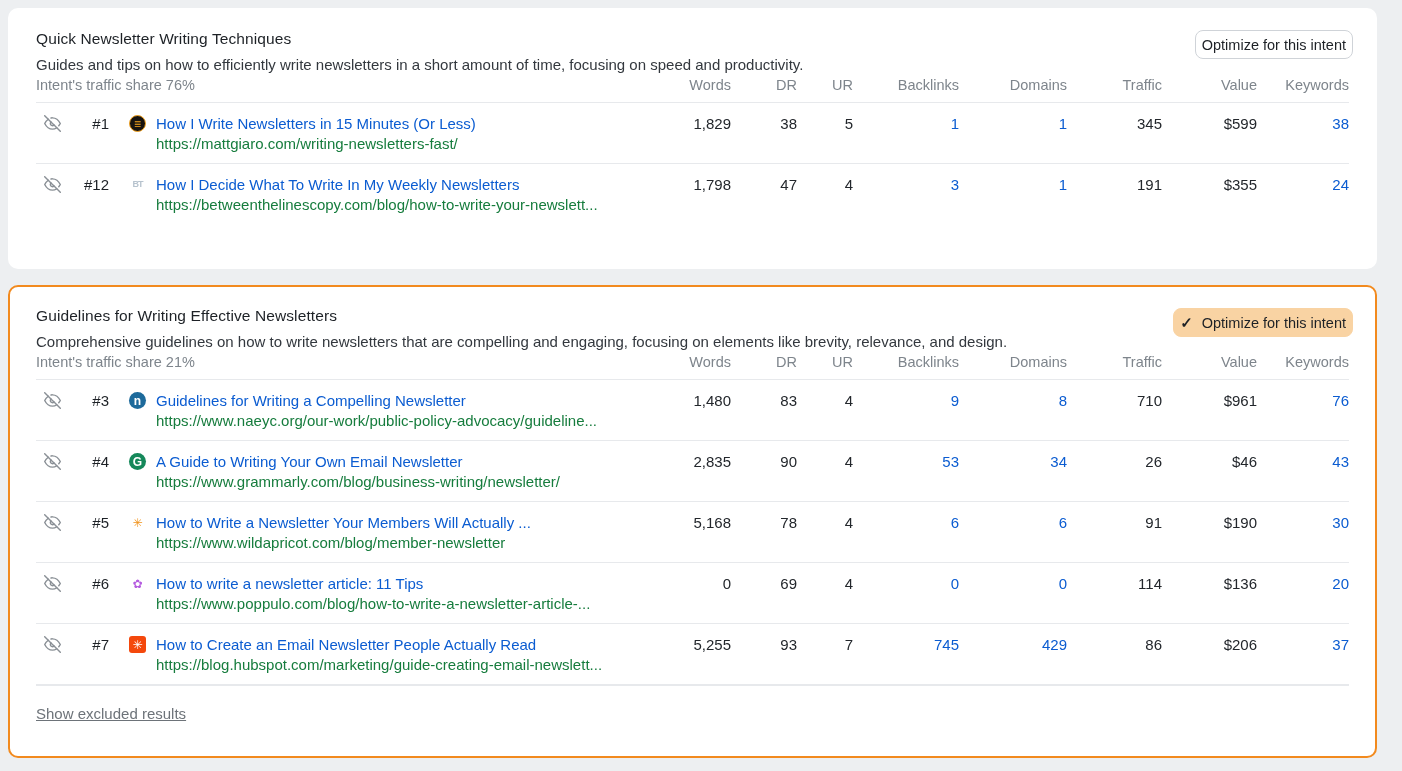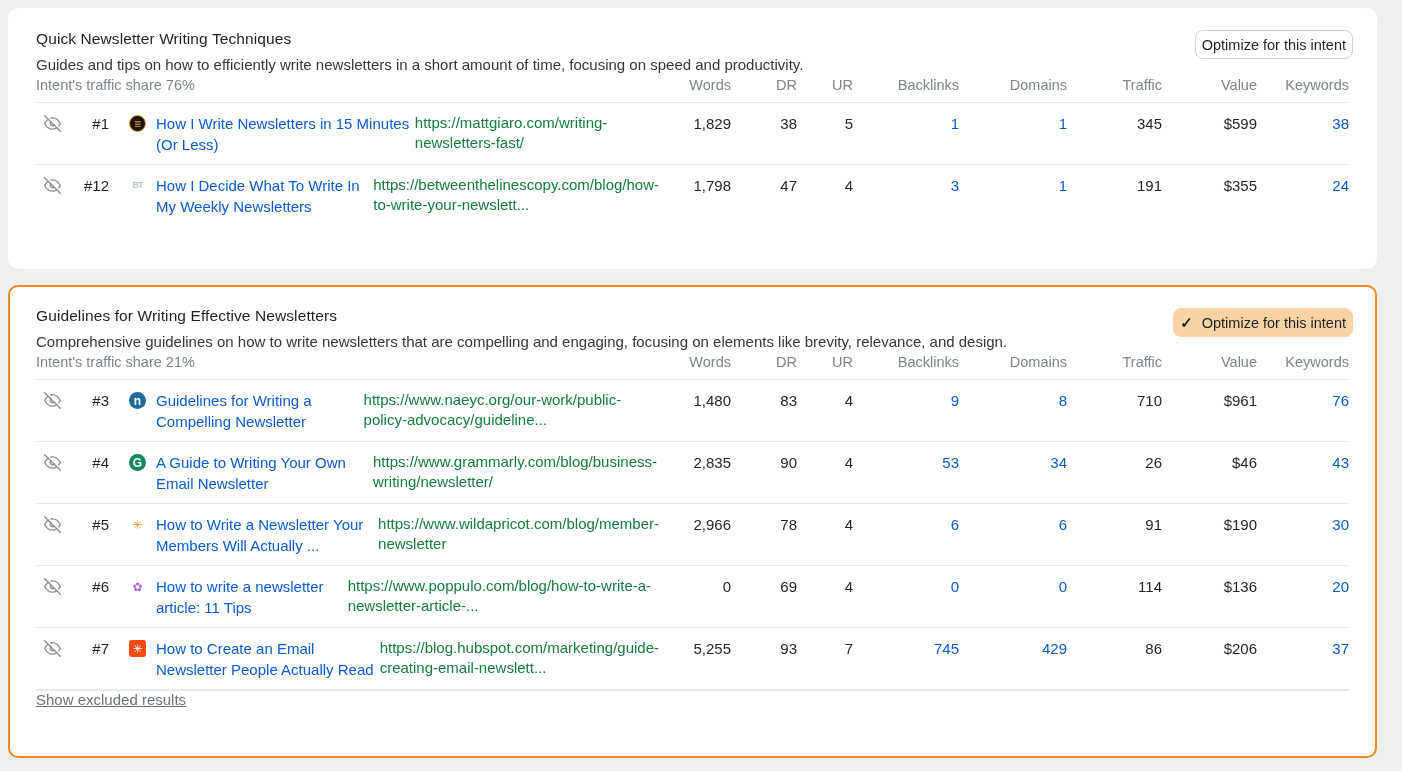--- a/index.html
+++ b/index.html
@@ -119,41 +119,42 @@
     border-radius:50%;
     display:flex;align-items:center;justify-content:center;
     font-size:12px;font-weight:bold;
     line-height:1;
     overflow:hidden;
   }
   .fav-square{border-radius:3px;}
   .result-main{
     flex:1;
     margin-left:10px;
-    display:flex;flex-direction:row;
+    display:flex;flex-direction:column;
     min-width:0;
   }
   .result-title{
     font-size:15px;
     color:var(--link-blue);
     text-decoration:none;
     line-height:21px;
     cursor:pointer;
   }
   .result-url{
     font-size:15px;
     color:var(--url-green);
     text-decoration:none;
     line-height:20px;
     cursor:pointer;
   }
   .result-row .cell{line-height:21px;color:#23272c;}
   .cell.linky{color:var(--link-blue);cursor:pointer;}
   .results-footer{
     border-top:1px solid var(--divider);
+    padding-top:19px;
   }
   .show-excluded{
     font-size:15px;
     color:#6d7379;
     text-decoration:underline;
     cursor:pointer;
   }
 </style>
 </head>
 <body>
@@ -301,21 +302,21 @@
             <path d="M17.94 17.94A10.07 10.07 0 0 1 12 20c-7 0-11-8-11-8a18.45 18.45 0 0 1 5.06-5.94M9.9 4.24A9.12 9.12 0 0 1 12 4c7 0 11 8 11 8a18.5 18.5 0 0 1-2.16 3.19m-6.72-1.07a3 3 0 1 1-4.24-4.24"></path>
             <line x1="1" y1="1" x2="23" y2="23"></line>
           </svg>
       </span>
       <span class="rank">#5</span>
       <span class="favicon" style="color: rgb(240, 148, 31); background: transparent;">✳</span>
       <div class="result-main">
         <a class="result-title">How to Write a Newsletter Your Members Will Actually ...</a>
         <a class="result-url">https://www.wildapricot.com/blog/member-newsletter</a>
       </div>
-      <span class="cell c-words">2,966</span>
+      <span class="cell c-words">5,168</span>
       <span class="cell c-dr">78</span>
       <span class="cell c-ur">4</span>
       <span class="cell c-backlinks linky">6</span>
       <span class="cell c-domains linky">6</span>
       <span class="cell c-traffic">91</span>
       <span class="cell c-value">$190</span>
       <span class="cell c-keywords linky">30</span>
     </div>
 
     <div class="result-row">

